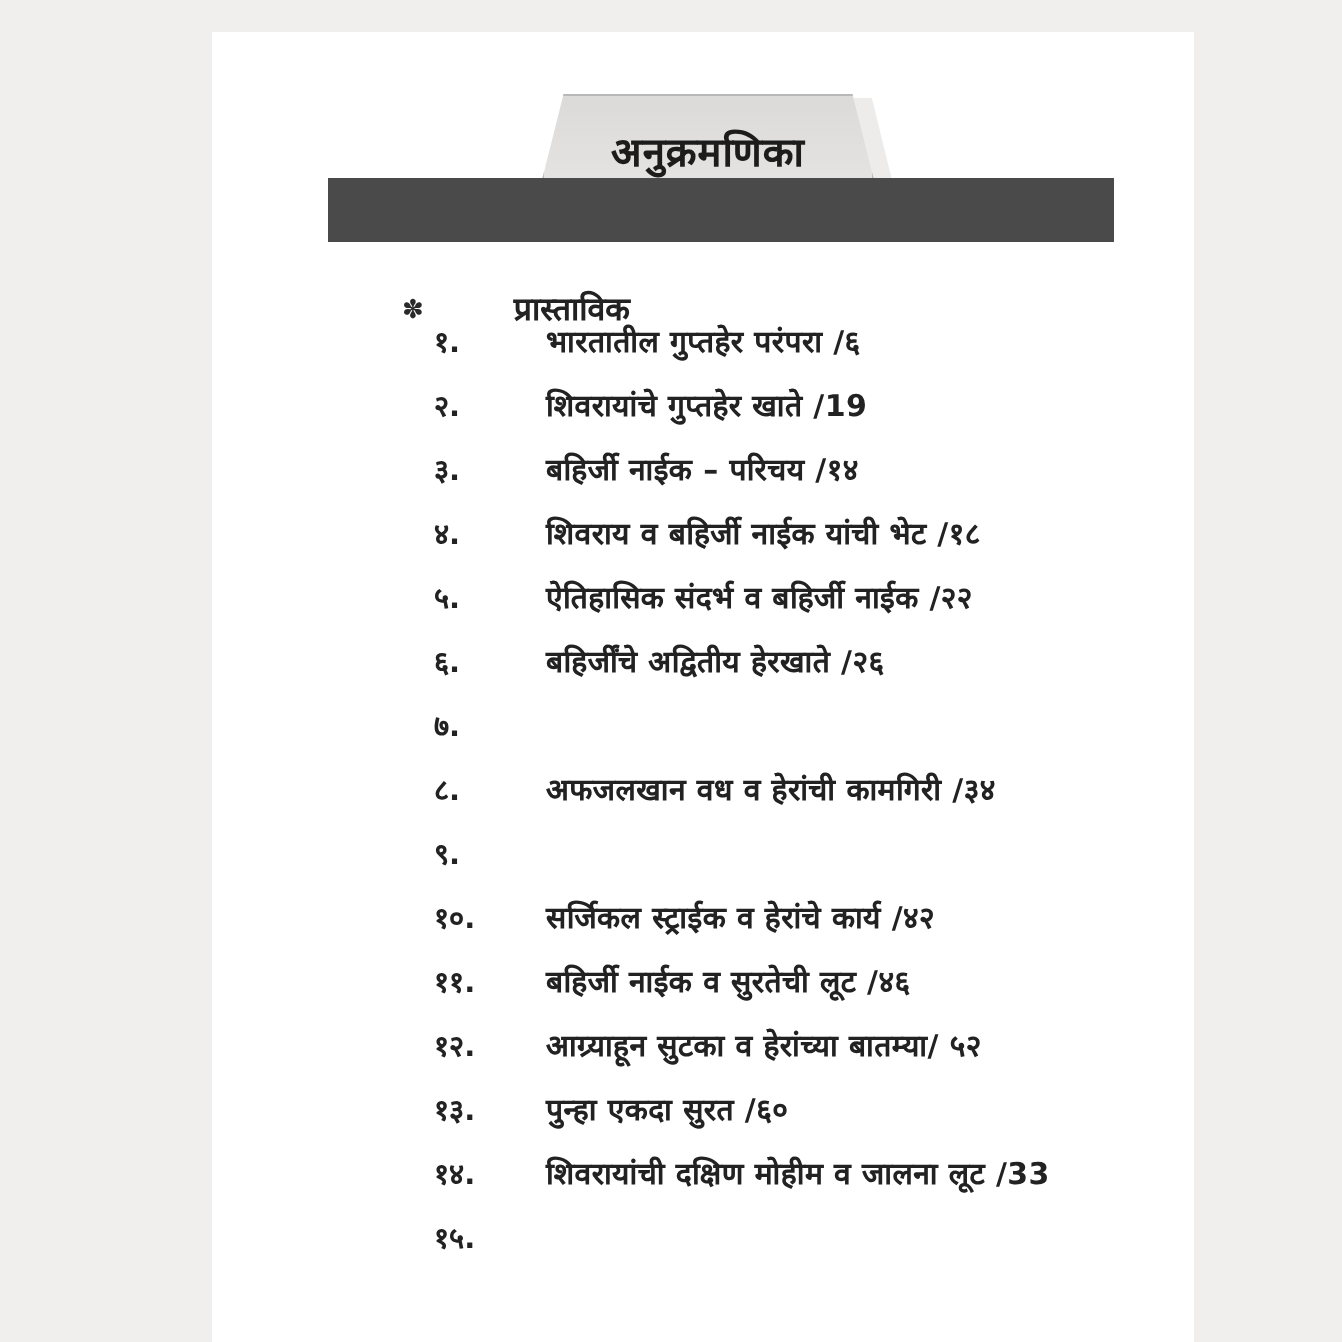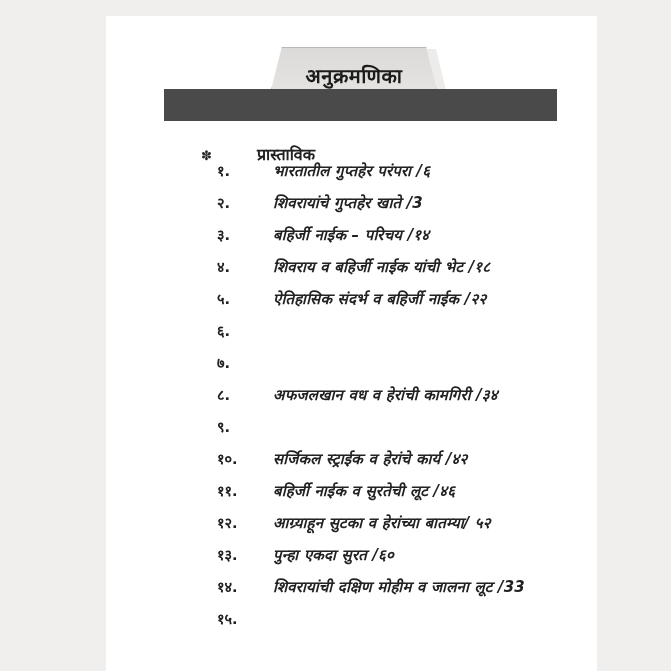--- a/index.html
+++ b/index.html
@@ -85,21 +85,20 @@
     text-align:right;
     font-size:14.5px;
     font-weight:600;
   }
   .toc-text{
     margin-left:14px;
     font-size:15px;
     font-weight:600;
     white-space:nowrap;
     letter-spacing:.2px;
-    font-style:italic;
   }
 </style>
 </head>
 <body>
 
 <div class="page">
 
   <div class="trap-shadow"></div>
   <div class="trapezoid">
     <span class="page-title">अनुक्रमणिका</span>
@@ -112,36 +111,37 @@
     <span>प्रास्ताविक</span>
   </div>
 
   <div class="toc">
     <div class="toc-row">
       <span class="toc-num">१.</span>
       <span class="toc-text">भारतातील गुप्तहेर परंपरा /६</span>
     </div>
     <div class="toc-row">
       <span class="toc-num">२.</span>
-      <span class="toc-text">शिवरायांचे गुप्तहेर खाते /3</span>
+      <span class="toc-text">शिवरायांचे गुप्तहेर खाते /19</span>
     </div>
     <div class="toc-row">
       <span class="toc-num">३.</span>
       <span class="toc-text">बहिर्जी नाईक – परिचय /१४</span>
     </div>
     <div class="toc-row">
       <span class="toc-num">४.</span>
       <span class="toc-text">शिवराय व बहिर्जी नाईक यांची भेट /१८</span>
     </div>
     <div class="toc-row">
       <span class="toc-num">५.</span>
       <span class="toc-text">ऐतिहासिक संदर्भ व बहिर्जी नाईक /२२</span>
     </div>
     <div class="toc-row">
       <span class="toc-num">६.</span>
+      <span class="toc-text">बहिर्जींचे अद्वितीय हेरखाते /२६</span>
     </div>
     <div class="toc-row">
       <span class="toc-num">७.</span>
     </div>
     <div class="toc-row">
       <span class="toc-num">८.</span>
       <span class="toc-text">अफजलखान वध व हेरांची कामगिरी /३४</span>
     </div>
     <div class="toc-row">
       <span class="toc-num">९.</span>

